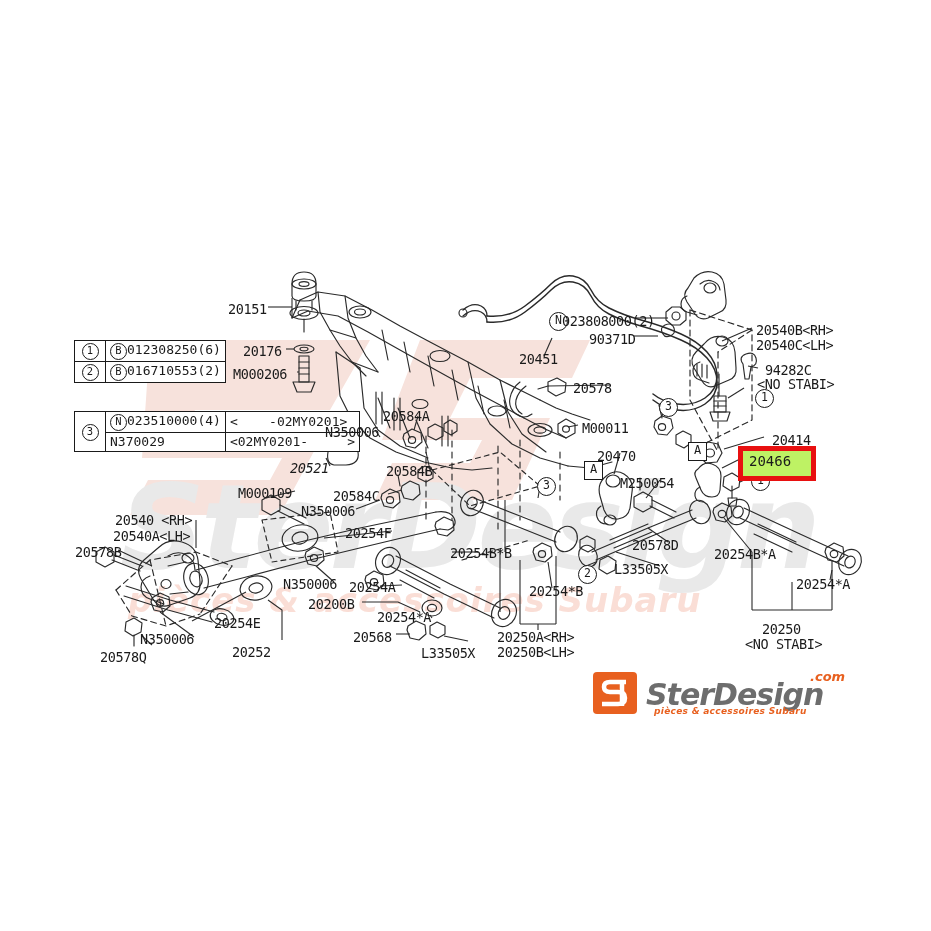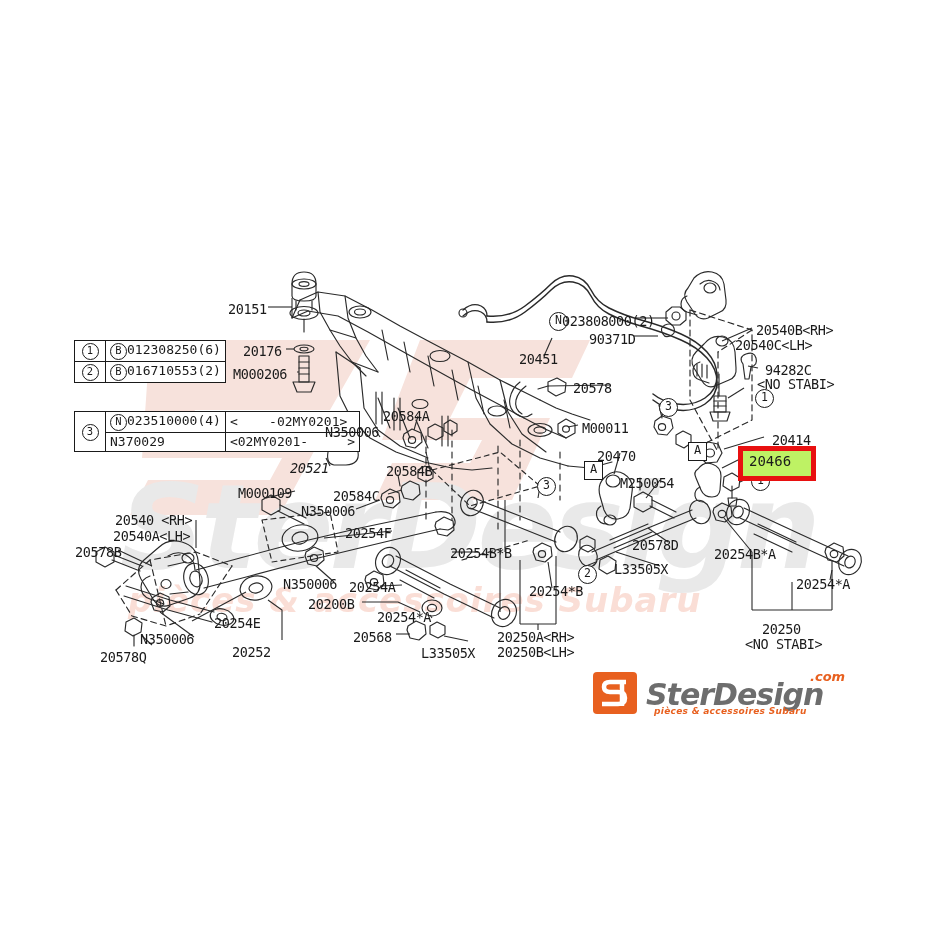--- a/index.html
+++ b/index.html
@@ -444,21 +444,21 @@
       <div class="lbl" style="left: 519px; top: 352px;">20451</div>
       <div class="lbl" style="left: 562px; top: 314px;">023808000(2)</div>
       <div class="lbl" style="left: 589px; top: 332px;">90371D</div>
       <div class="lbl" style="left: 573px; top: 381px; text-align: right;">20578</div>
       <div class="lbl" style="left: 582px; top: 421px;">M00011</div>
       <div class="lbl" style="left: 597px; top: 449px;">20470</div>
       <div class="lbl" style="left: 620px; top: 476px;">M250054</div>
       <div class="lbl" style="left: 632px; top: 538px;">20578D</div>
       <div class="lbl" style="left: 614px; top: 562px;">L33505X</div>
       <div class="lbl" style="left: 756px; top: 323px;">20540B&lt;RH&gt;</div>
-      <div class="lbl" style="left: 735px; top: 338px;">20540C&lt;LH&gt;</div>
+      <div class="lbl" style="left: 756px; top: 338px;">20540C&lt;LH&gt;</div>
       <div class="lbl" style="left: 765px; top: 363px;">94282C</div>
       <div class="lbl" style="left: 757px; top: 377px;">&lt;NO STABI&gt;</div>
       <div class="lbl" style="left: 772px; top: 433px;">20414</div>
       <div class="lbl" style="left: 714px; top: 547px;">20254B*A</div>
       <div class="lbl" style="left: 796px; top: 577px;">20254*A</div>
       <div class="lbl" style="left: 762px; top: 622px;">20250</div>
       <div class="lbl" style="left: 745px; top: 637px;">&lt;NO STABI&gt;</div>
     </div>
   <div id="circles">
       <div class="circ" style="left: 755px; top: 389px;">1</div>

